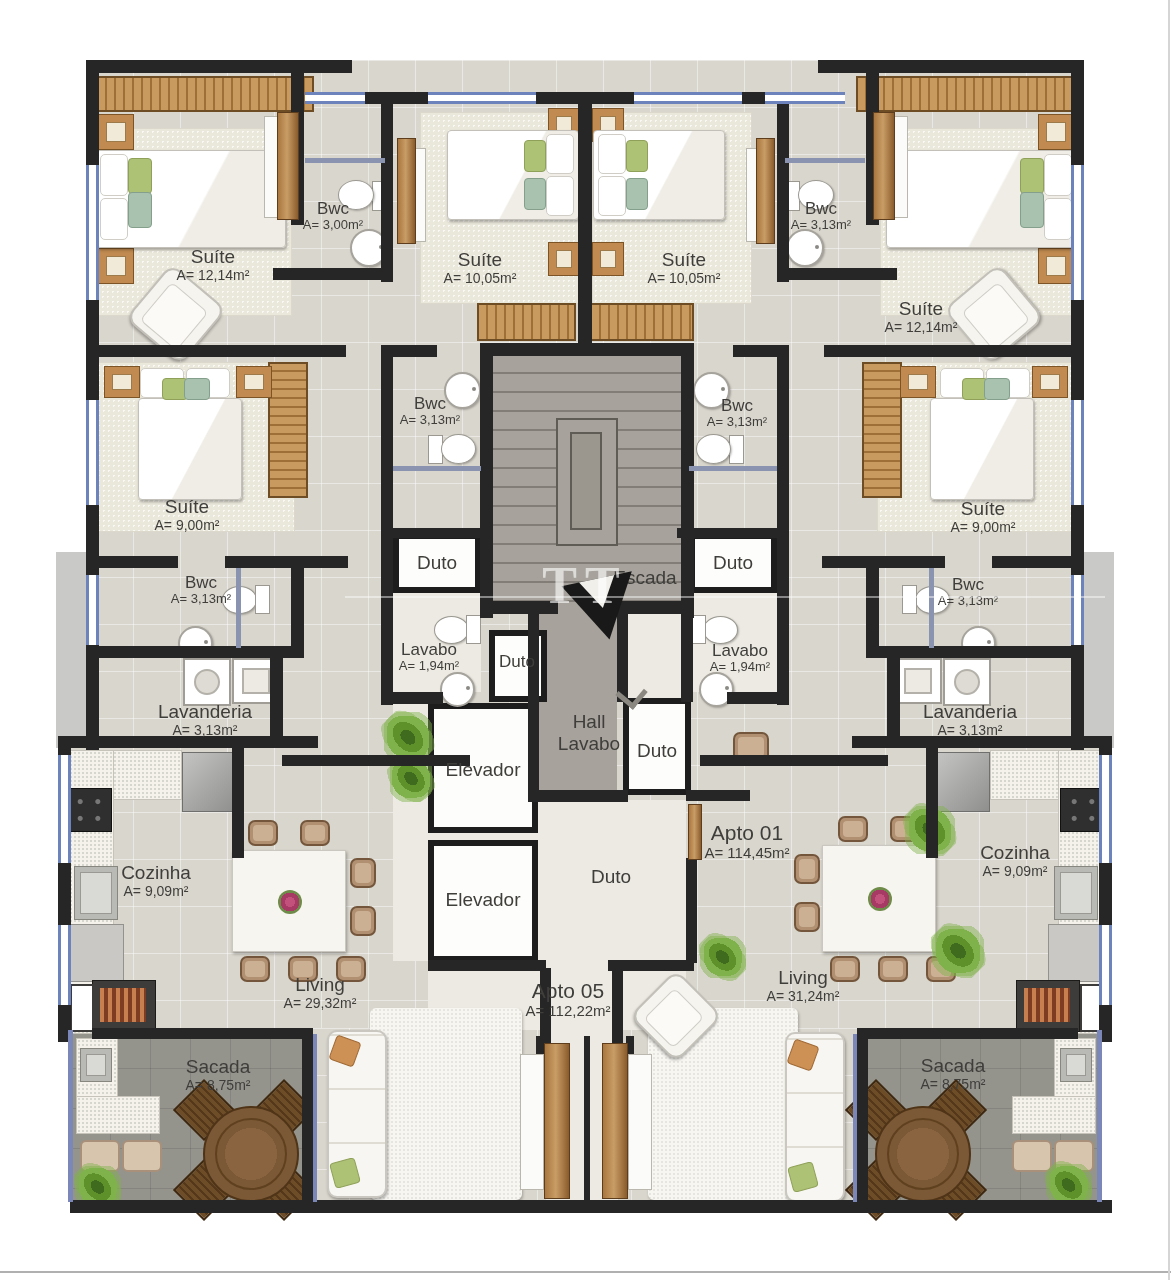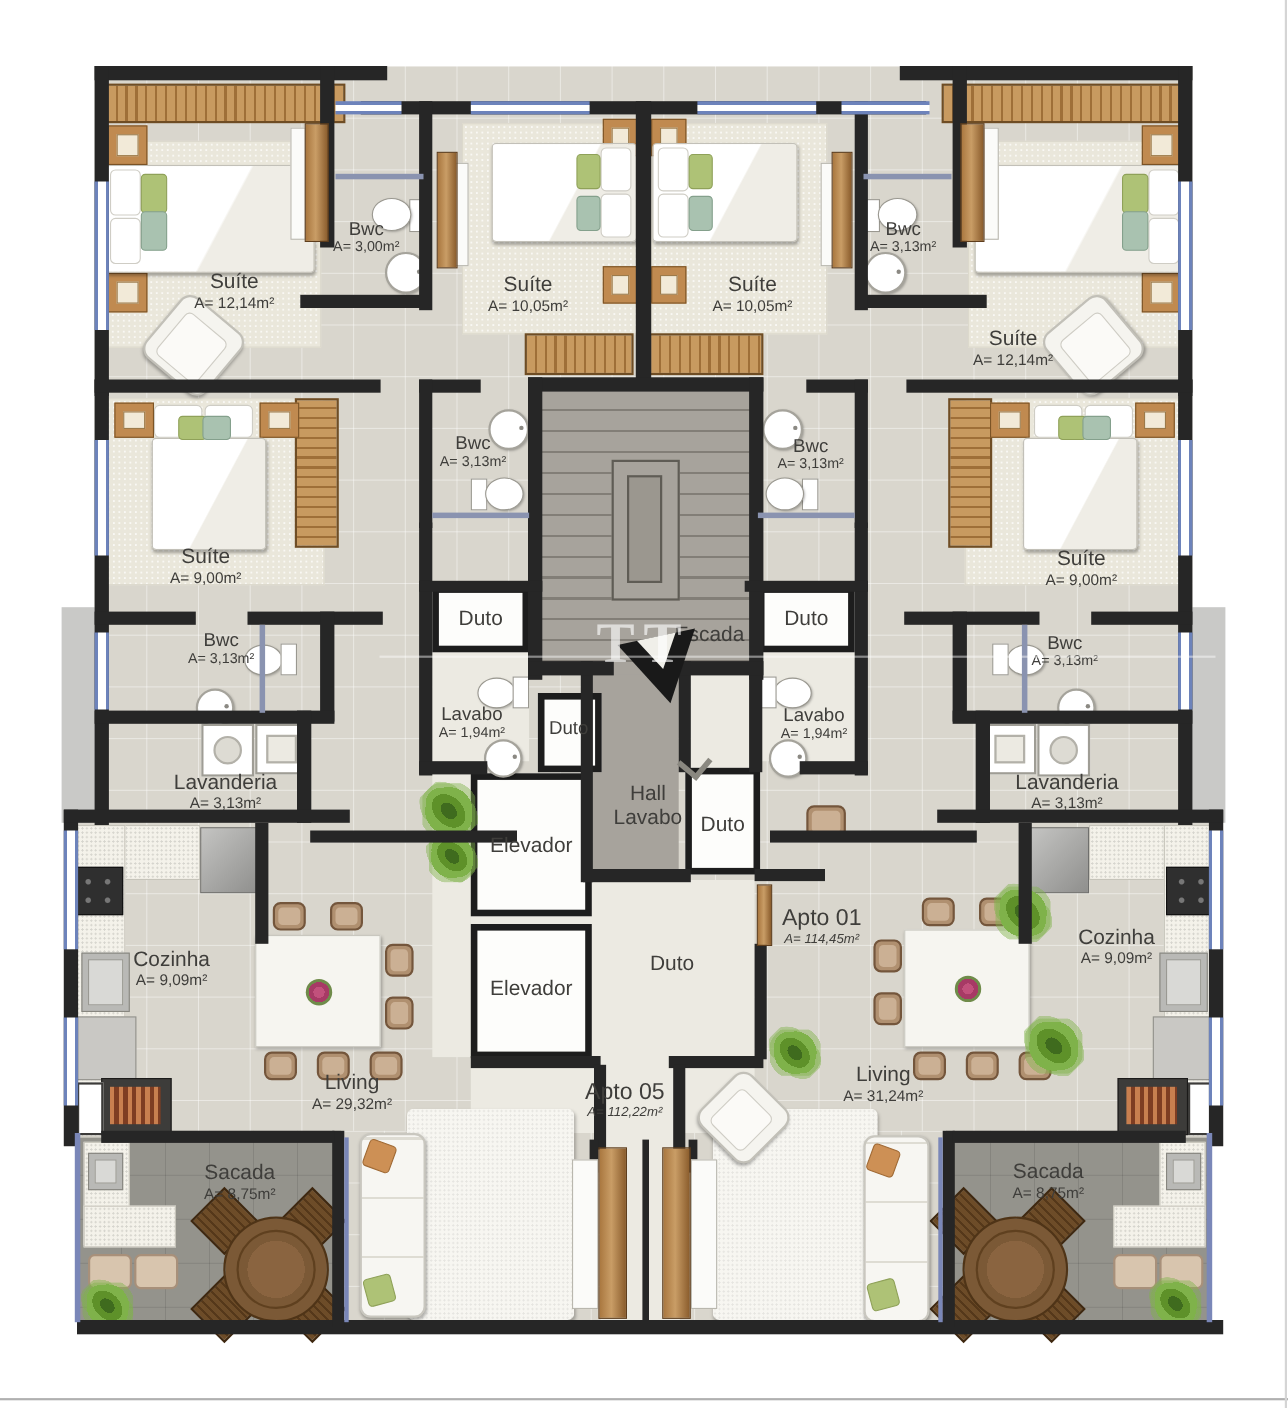--- a/index.html
+++ b/index.html
@@ -105,21 +105,21 @@
   #chev{position:absolute;left:620px;top:682px;width:18px;height:18px;z-index:23;
      border-right:5px solid #8a8880;border-bottom:5px solid #8a8880;transform:rotate(40deg);}
   
   #labels{position:absolute;inset:0;z-index:30;}
   .room-label{position:absolute;transform:translate(-50%,-50%);text-align:center;color:#3f3e3b;white-space:nowrap;}
   .room-label .l1{font-size:19px;line-height:1.08;}
   .room-label .l2{font-size:14px;line-height:1.12;}
   .room-label.sm .l1{font-size:17px;}
   .room-label.sm .l2{font-size:13px;}
   .room-label.big .l1{font-size:21px;}
-  .room-label.big .l2{font-size:12px;font-style:italic;}
+  .room-label.big .l2{font-size:15px;}
   .room-label.two .l2{font-size:19px;}
   
   #watermark{position:absolute;inset:0;z-index:40;pointer-events:none;
      font-family:"Liberation Serif",serif;color:rgba(255,255,255,.55);}
   #wm-line{position:absolute;left:345px;top:596px;width:760px;height:2px;background:rgba(255,255,255,.45);}
   #wm-logo{position:absolute;left:505px;top:540px;width:160px;text-align:center;font-size:52px;
      font-weight:bold;letter-spacing:8px;color:rgba(255,255,255,.62);margin-top:16px;}
   #wm-title{position:absolute;left:585px;top:598px;transform:translateX(-50%);font-size:76px;
      font-weight:600;letter-spacing:10px;color:rgba(255,255,255,.55);}
   #wm-sub{position:absolute;left:600px;top:690px;transform:translateX(-50%);font-size:32px;

